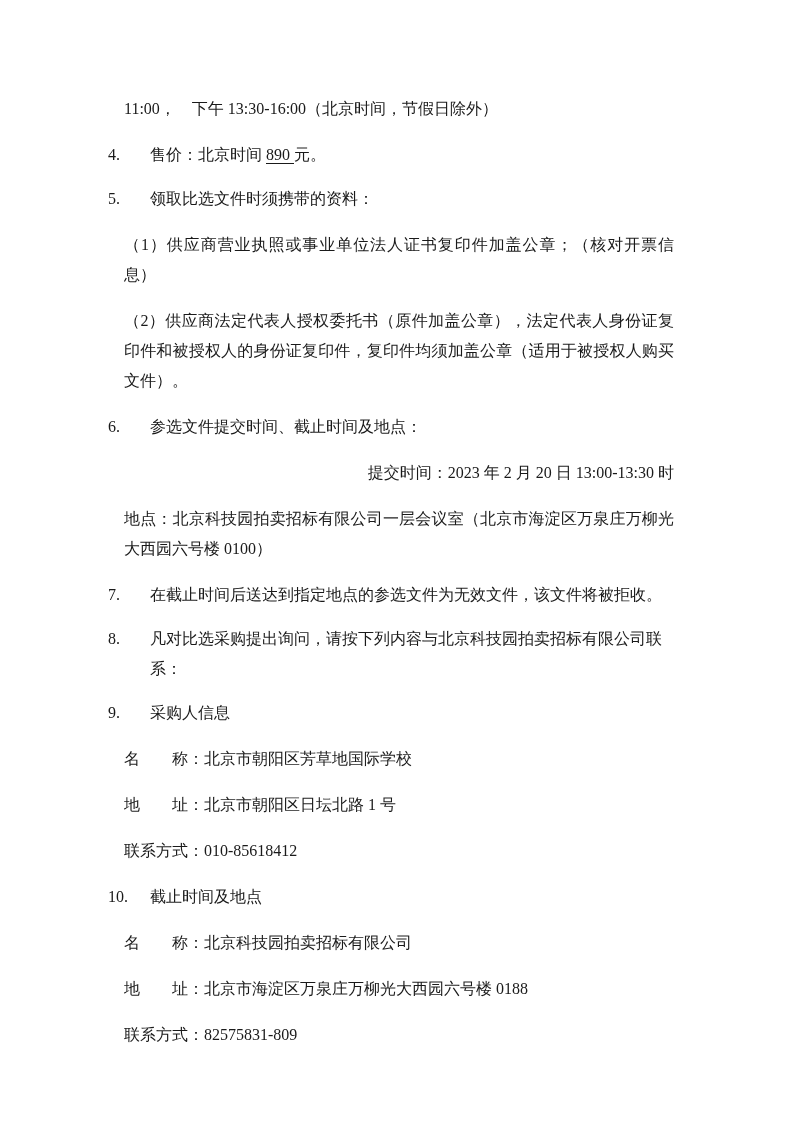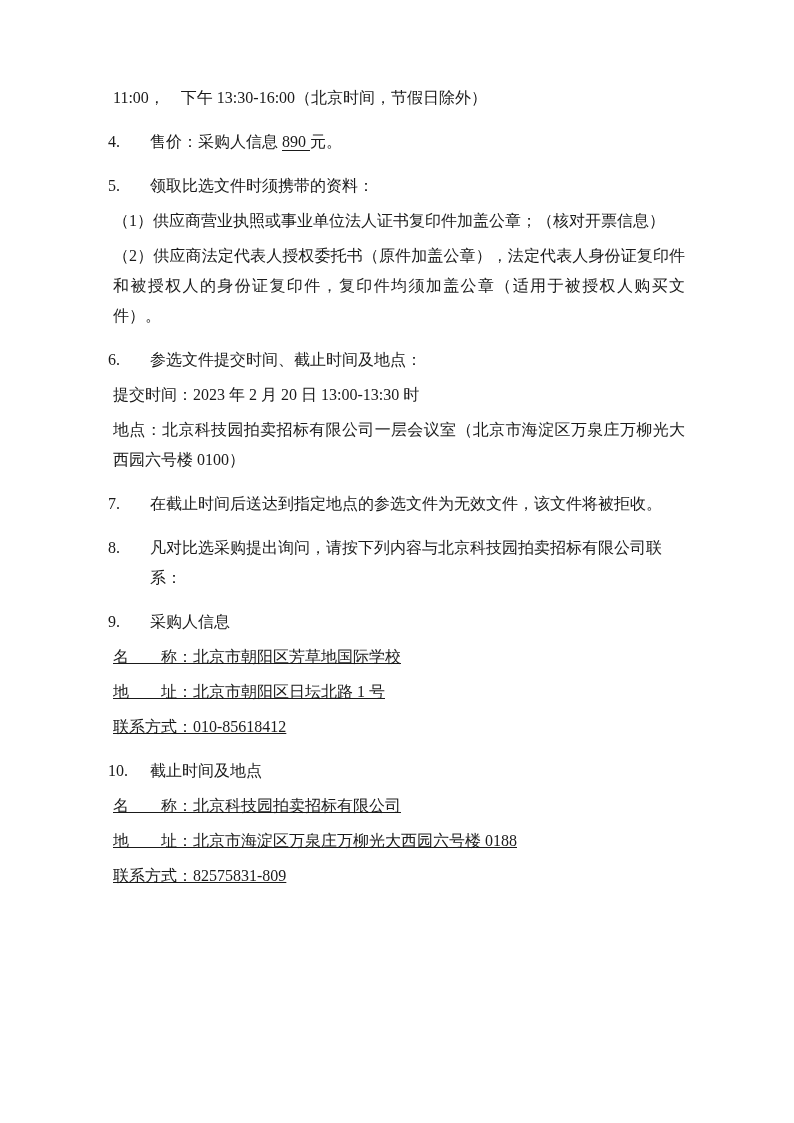--- a/index.html
+++ b/index.html
@@ -18,59 +18,59 @@
   .doc {
     position: absolute;
     left: 108px;
     top: 78px;
     width: 582px;
     font-size: 16px;
     line-height: 30px;
     color: #1a1a1a;
     font-family: "Liberation Serif", "DejaVu Serif", serif;
   }
-  .doc p { margin: 5px; }
+  .doc p { margin: 16px; }
   
   .item {
     display: flex;
     margin-top: 14px;
   }
   .num {
     flex: 0 0 42px;
     width: 42px;
   }
   .body { flex: 1 1 auto; }
   
-  .sub { margin-left: 28px; }
+  .sub { margin-left: 28px; text-align: right; }
   .just { text-align: justify; }
   
   .hang {
     padding-left: 48px;
     text-indent: -48px;
   }
   
   .time-cont { margin-left: 102px; }
   .u {
     text-decoration: underline;
     text-underline-offset: 3px;
   }
-  .row { margin-left: 28px; text-decoration: underline; }
+  .row { margin-left: 28px; }
   .row.shift { margin-left: 34px; }
 </style>
 </head>
 <body>
 
 <div class="page">
   <div class="doc">
 
     <p class="time-cont">11:00，　下午 13:30-16:00（北京时间，节假日除外）</p>
 
     <div class="item">
       <span class="num">4.</span>
-      <div class="body"><span>售价：采购人信息 </span><span class="u">890 </span><span>元。</span></div>
+      <div class="body"><span>售价：北京时间 </span><span class="u">890 </span><span>元。</span></div>
     </div>
 
     <div class="item">
       <span class="num">5.</span>
       <div class="body">领取比选文件时须携带的资料：</div>
     </div>
     <p class="sub just">（1）供应商营业执照或事业单位法人证书复印件加盖公章；（核对开票信息）</p>
     <p class="sub just">（2）供应商法定代表人授权委托书（原件加盖公章），法定代表人身份证复印件和被授权人的身份证复印件，复印件均须加盖公章（适用于被授权人购买文件）。</p>
 
     <div class="item">

